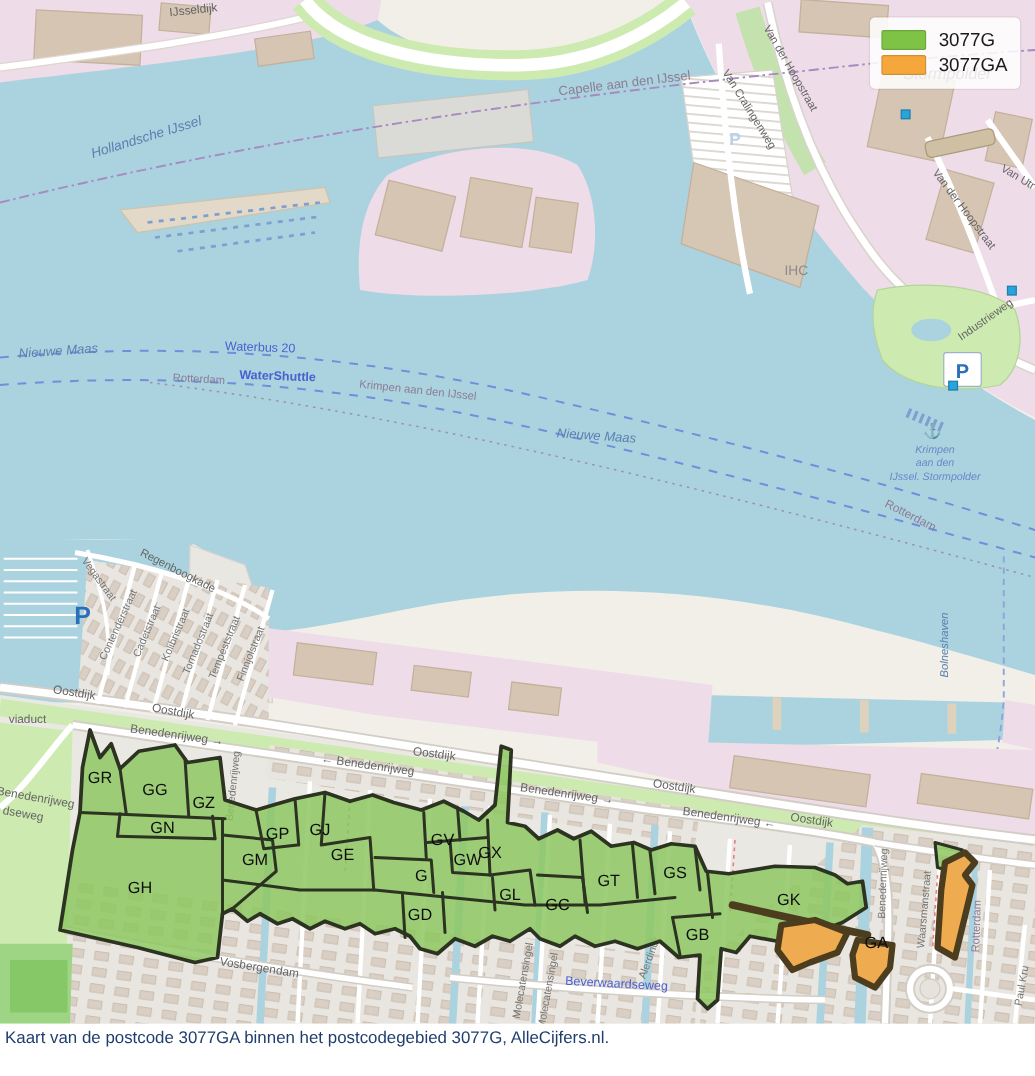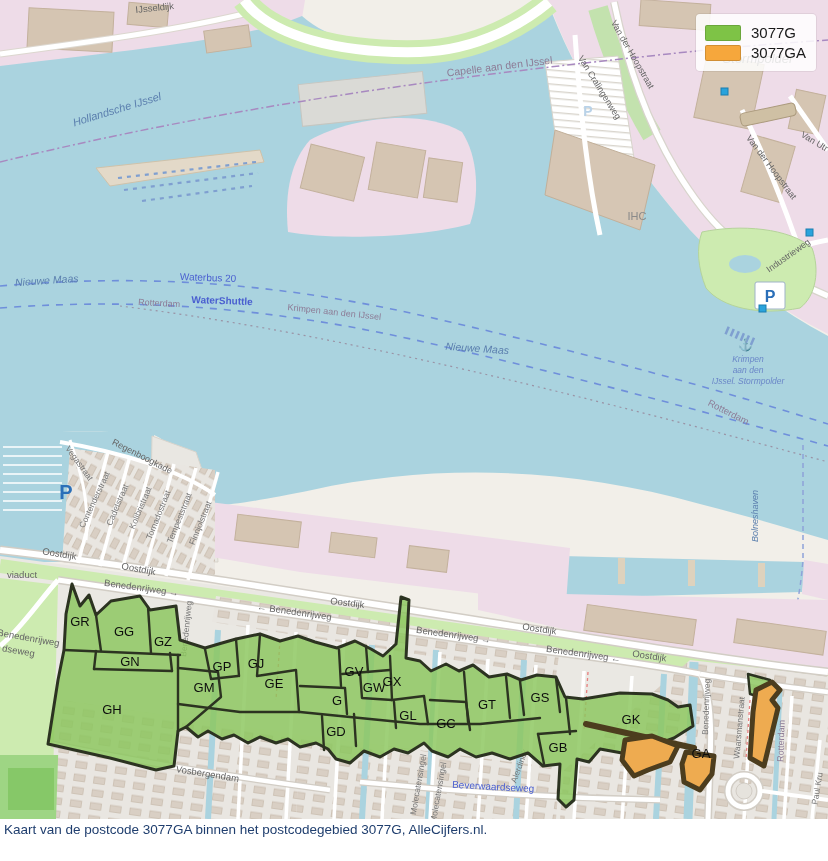--- a/index.html
+++ b/index.html
@@ -19,21 +19,21 @@
   .lbl-place{font-size:11px;fill:#8a8a8a;}
   .lbl-place-it{font-size:13px;fill:#555;font-style:italic;}
   .lbl-region{font-size:13px;fill:#0d0d0d;}
   .p-big{font-size:20px;font-weight:bold;fill:#2a6fb8;}
   .p-mid{font-size:16px;font-weight:bold;fill:#2a6fb8;}
   .p-faint{font-size:14px;font-weight:bold;fill:#b9d2e8;}
   .anchor{font-size:12px;fill:#3a55a4;}
   
   .legend{position:absolute;top:14px;right:12px;background:rgba(255,255,255,.86);
           border-radius:4px;padding:7px 10px 7px 9px;box-shadow:0 0 0 1px rgba(0,0,0,.06);}
-  .legend .row{display:flex;align-items:flex-end;margin:3px 0;}
+  .legend .row{display:flex;align-items:flex-start;margin:3px 0;}
   .legend .sw{width:34px;height:14px;border-radius:2px;margin-right:10px;border:1px solid rgba(0,0,0,.15);}
   .legend .lab{font-size:15px;color:#1a1a1a;white-space:nowrap;}
   
   .caption{position:absolute;left:0;top:819px;width:708px;height:42px;background:#fff;
            color:#1f3e6e;font-size:13.5px;line-height:1.25;padding:3px 0 0 4px;box-sizing:border-box;}
   .caption div{white-space:nowrap;}
 </style>
 </head>
 <body>
 

